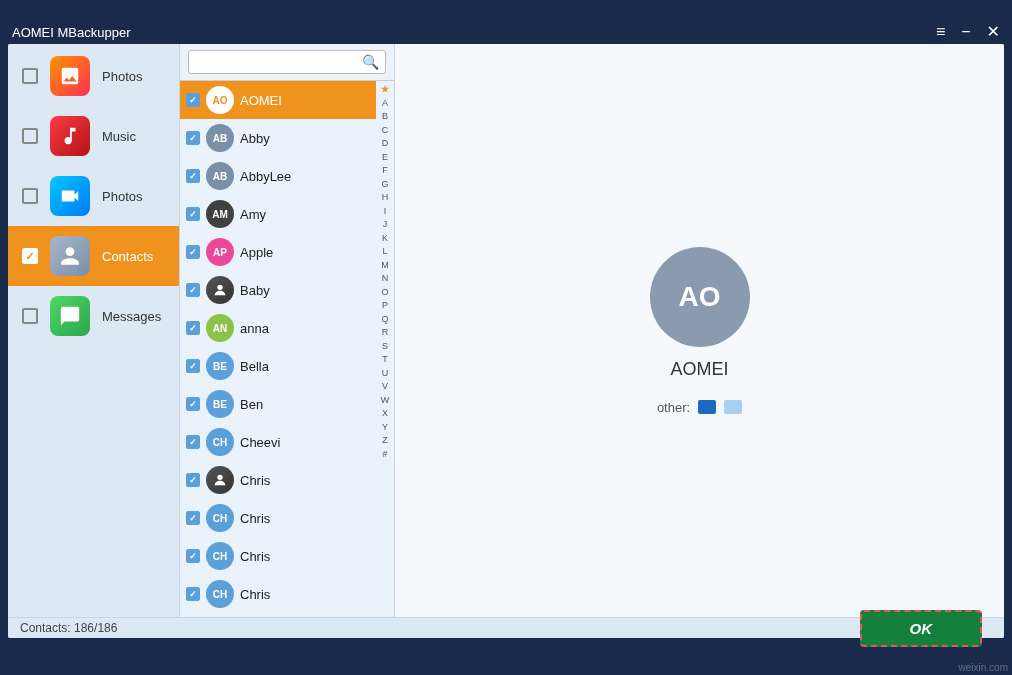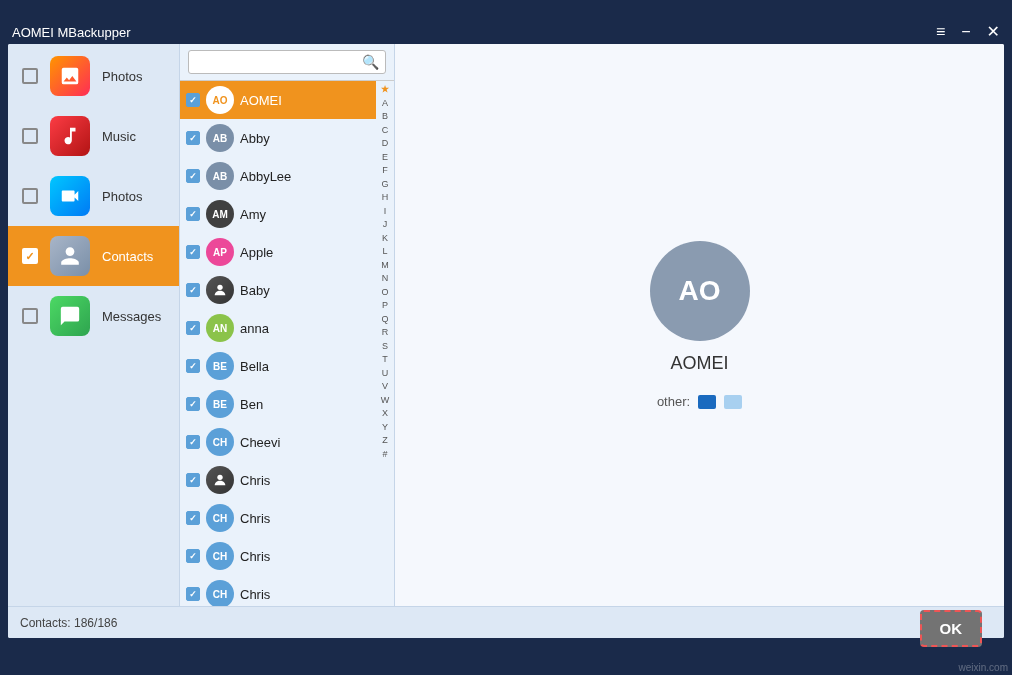--- a/index.html
+++ b/index.html
@@ -220,43 +220,44 @@
       gap: 8px;
       font-size: 13px;
       color: #555;
     }
     .color-swatch {
       width: 18px; height: 14px;
       border-radius: 2px;
     }
     
     #statusbar {
-      height: 32px;
+      height: 21px;
       background: #dde8f5;
       display: flex;
       align-items: center;
       padding: 0 12px;
       font-size: 12px;
       color: #444;
       border-top: 1px solid #c5d5e8;
     }
     
     #ok-btn {
       position: absolute;
       bottom: 28px;
       right: 30px;
-      background: #737373;
+      background: #15803d;
       color: white;
       border: 2px dashed #e55;
       border-radius: 4px;
-      padding: 8px 18px;
+      padding: 8px 48px;
       font-size: 15px;
       font-weight: bold;
       cursor: pointer;
       outline: none;
+      font-style: italic;
     }
     
     .watermark {
       position: absolute;
       bottom: 2px;
       right: 4px;
       font-size: 10px;
       color: rgba(255,255,255,0.3);
     }
     .contact-item.highlighted { background: #f0931e; color: white; }

